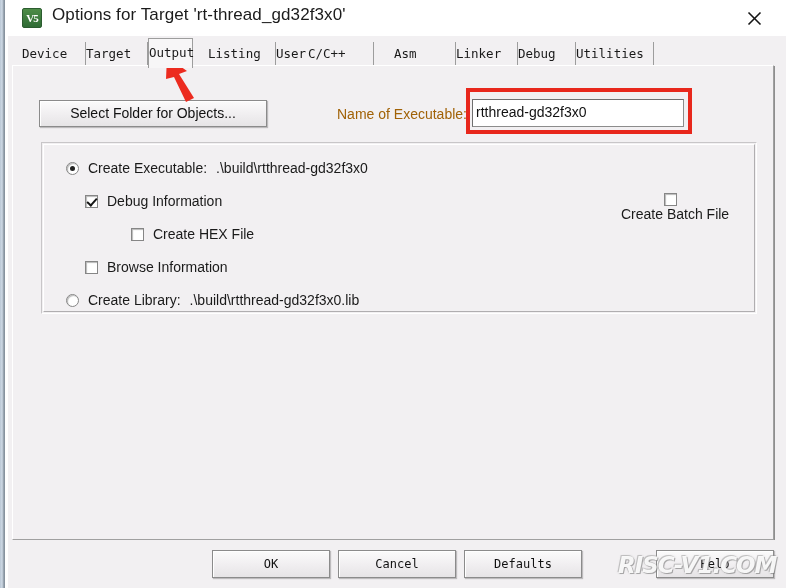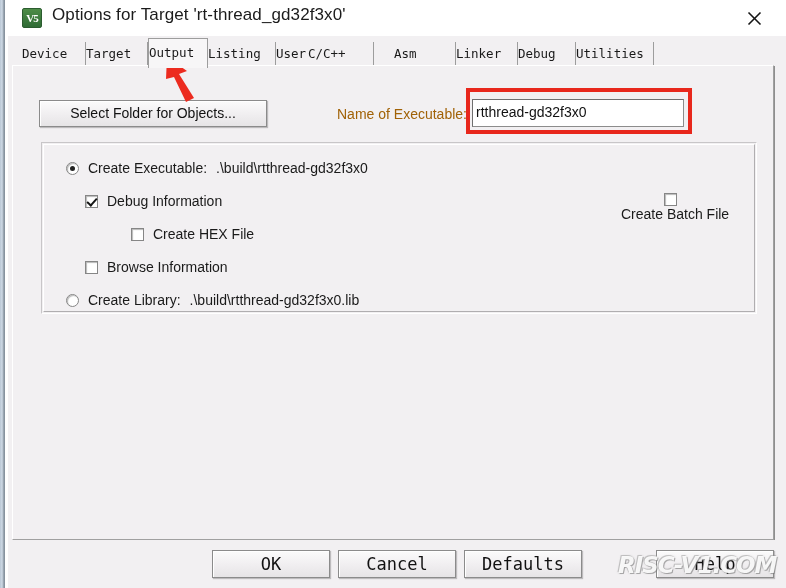--- a/index.html
+++ b/index.html
@@ -126,21 +126,21 @@
     background: linear-gradient(to bottom, #fbfbfb 0%, #f1eff1 50%, #e6e4e6 100%);
     border: 1px solid #8b8b8b;
     box-shadow: inset 1px 1px 0 #ffffff, 1px 1px 1px rgba(0,0,0,0.22);
     color: #111111;
     text-align: center;
     white-space: nowrap;
     cursor: default;
   }
   .btn.mono {
     font-family: "DejaVu Sans Mono", monospace;
-    font-size: 17px;
+    font-size: 12px;
   }
   .btn.sans {
     font-family: "Liberation Sans", sans-serif;
     font-size: 14px;
   }
 
   
   .lbl {
     position: absolute;
     font-size: 14px;
@@ -290,21 +290,21 @@
       <svg width="15" height="15" viewBox="0 0 15 15" aria-hidden="true">
         <line x1="1.5" y1="1.5" x2="13.5" y2="13.5" stroke="#151515" stroke-width="1.6"></line>
         <line x1="13.5" y1="1.5" x2="1.5" y2="13.5" stroke="#151515" stroke-width="1.6"></line>
       </svg>
     </div>
   </div>
 
   <div class="tabstrip">
     <div class="tab" style="left:14px;width:64px;">Device</div>
     <div class="tab" style="left:78px;width:62px;">Target</div>
-    <div class="tab sel" style="left:140px;width:60px;">Output</div>
+    <div class="tab sel" style="left:140px;width:45px;">Output</div>
     <div class="tab" style="left:200px;width:68px;">Listing</div>
     <div class="tab" style="left:268px;width:52px;">User</div>
     <div class="tab" style="left:300px;width:66px;">C/C++</div>
     <div class="tab" style="left:386px;width:62px;">Asm</div>
     <div class="tab" style="left:448px;width:62px;">Linker</div>
     <div class="tab" style="left:510px;width:58px;">Debug</div>
     <div class="tab" style="left:568px;width:78px;">Utilities</div>
   </div>
 
   <div class="panel">

